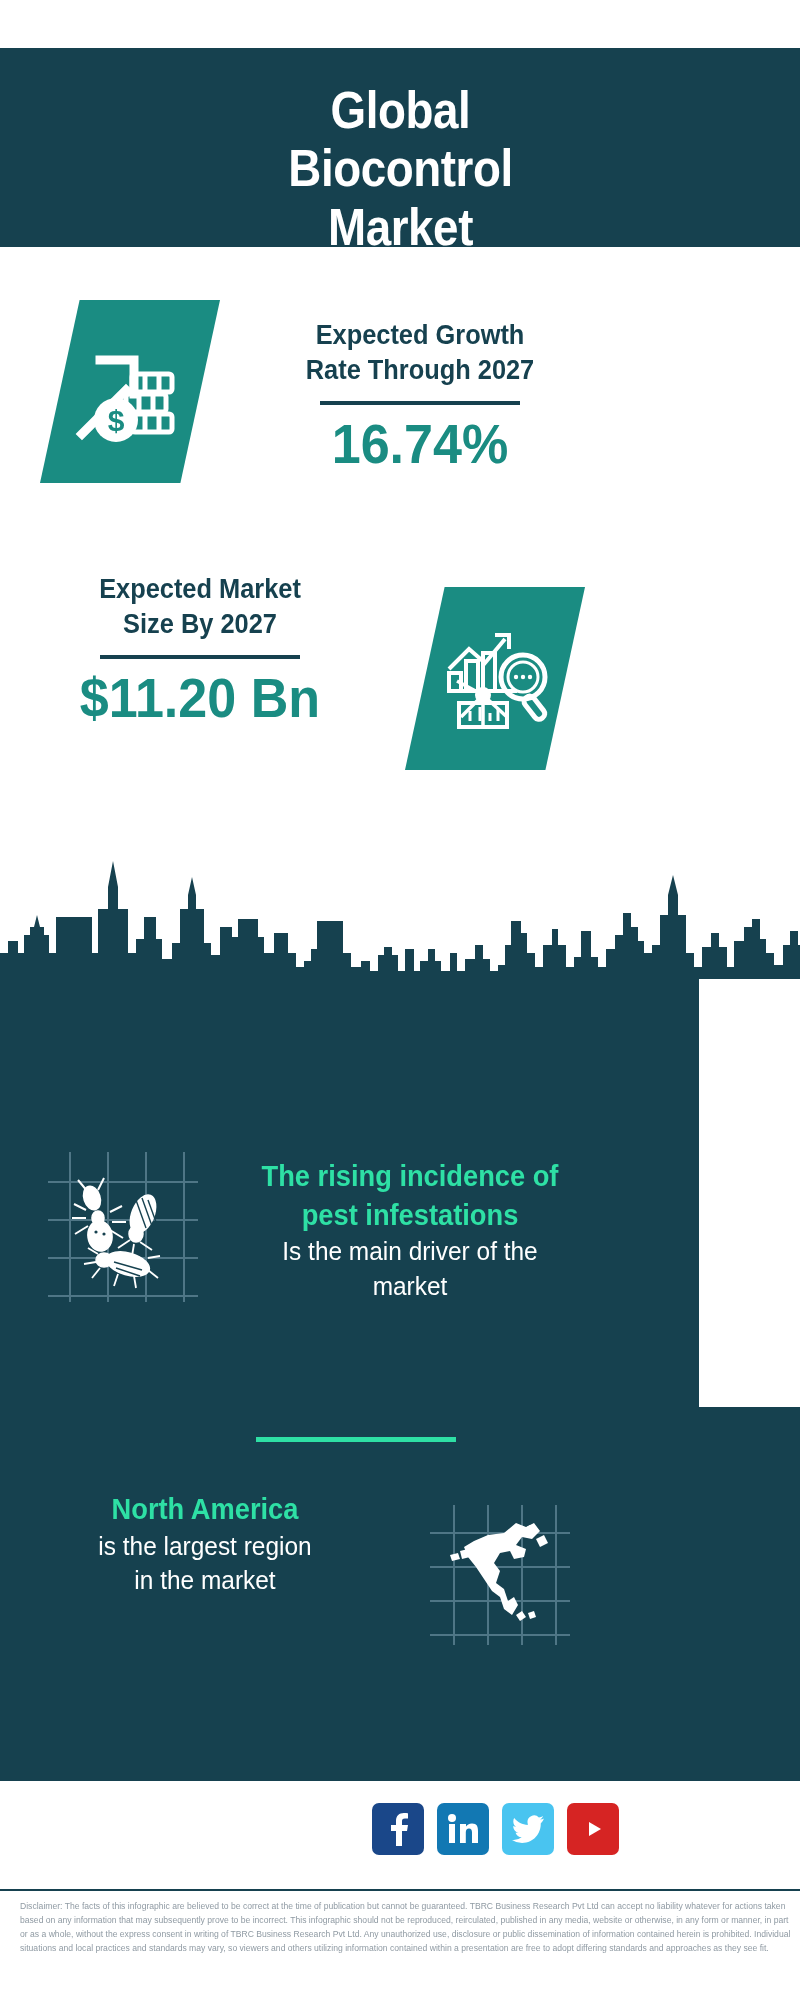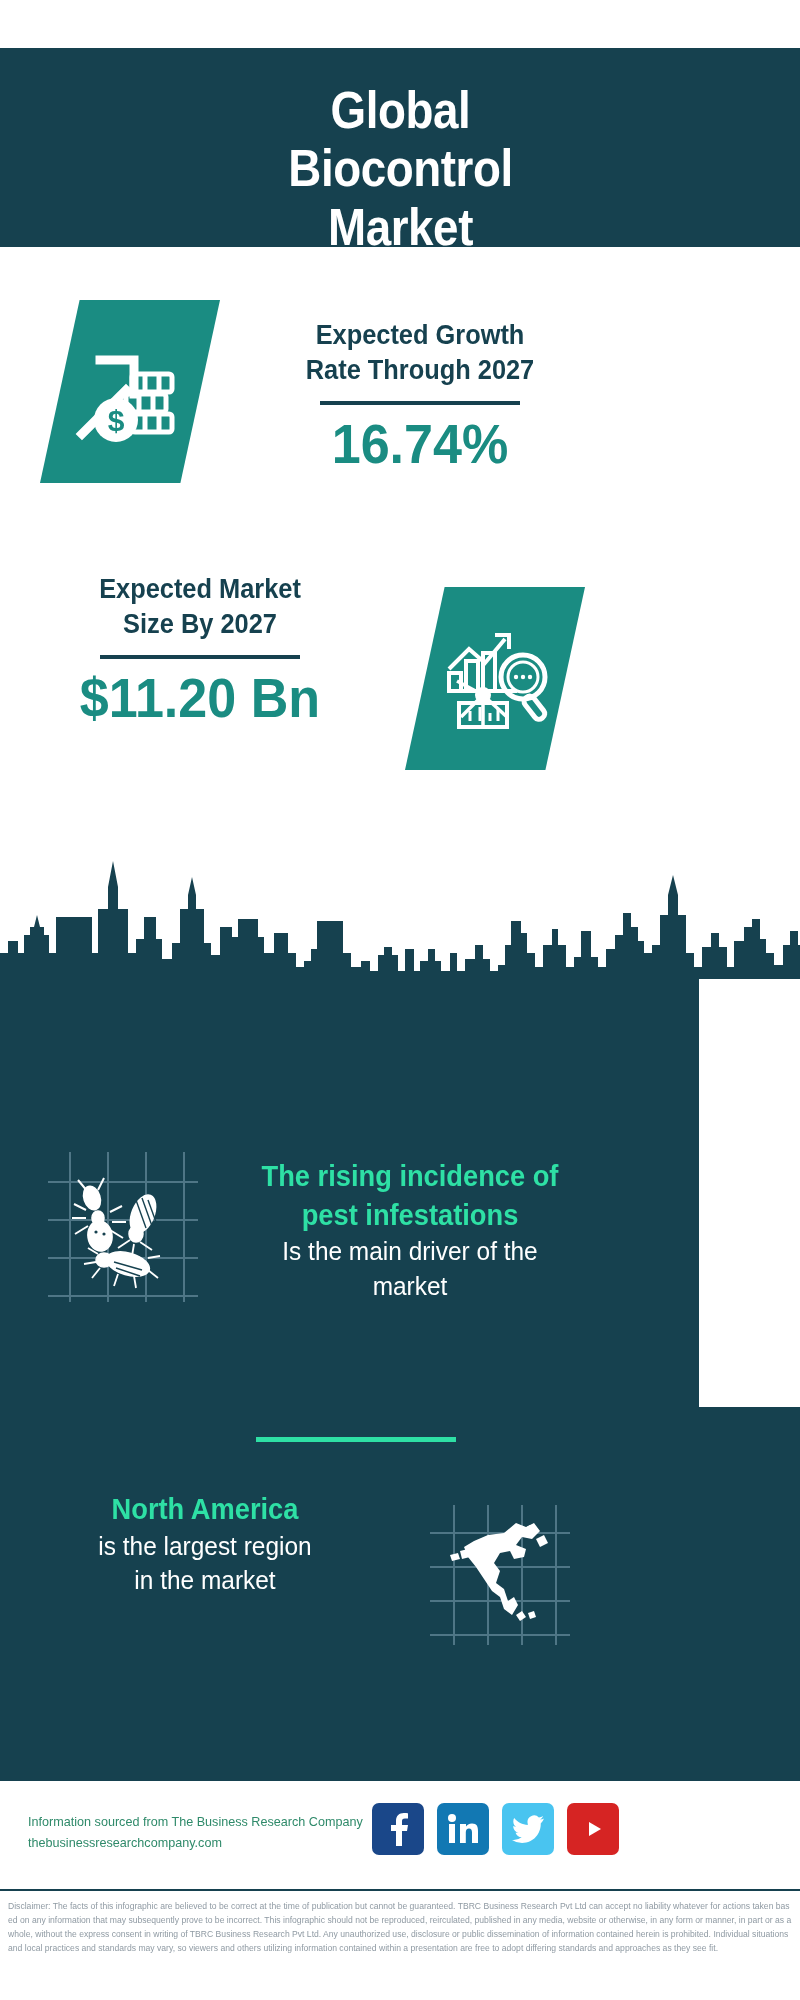--- a/index.html
+++ b/index.html
@@ -119,20 +119,21 @@
   
   .disclaimer {
     position:absolute; left:0; top:1889px; width:800px; height:111px;
     background:#ffffff; border-top:2px solid #16414f;
     padding:9px 8px 0 8px;
   }
   .disclaimer p {
     color:#8f9aa3; font-size:8.6px; line-height:1.62; text-align:left;
     font-family:"Liberation Sans Narrow","Liberation Sans",sans-serif;
     word-break:break-all;
+    margin-left:12px;
   }
 </style>
 </head>
 <body>
 
 <div class="page">
 
   <div class="header">
     <div class="header-title">
       <div>Global</div>
@@ -327,24 +328,20 @@
           <path d="M86 110 L92 106 L96 112 L90 116 Z"></path>
           <path d="M98 108 L104 106 L106 112 L100 114 Z"></path>
           <path d="M30 46 L38 44 L40 52 L32 54 Z"></path>
           <path d="M20 50 L28 48 L30 54 L22 56 Z"></path>
         </g>
       </svg>
     </div>
   </div>
 
   <div class="footer">
-    <div class="footer-text">
-      <div>Information sourced from The Business Research Company</div>
-      <div>thebusinessresearchcompany.com</div>
-    </div>
     <div class="social">
       <div class="soc" style="background:#1a4789;">
         <svg width="26" height="34" viewBox="0 0 26 34">
             <path fill="#fff" d="M17 34V19h5l1-6h-6V9.5c0-1.8.5-3 3-3h3V1.2C22.4 1.1 20.7 1 18.8 1 14.4 1 11 3.7 11 8.8V13H6v6h5v15z"></path>
           </svg>
       </div>
       <div class="soc" style="background:#1278b3;">
         <svg width="30" height="30" viewBox="0 0 30 30">
             <rect x="1" y="10" width="6" height="19" fill="#fff"></rect>
             <circle cx="4" cy="4" r="4" fill="#fff"></circle>

